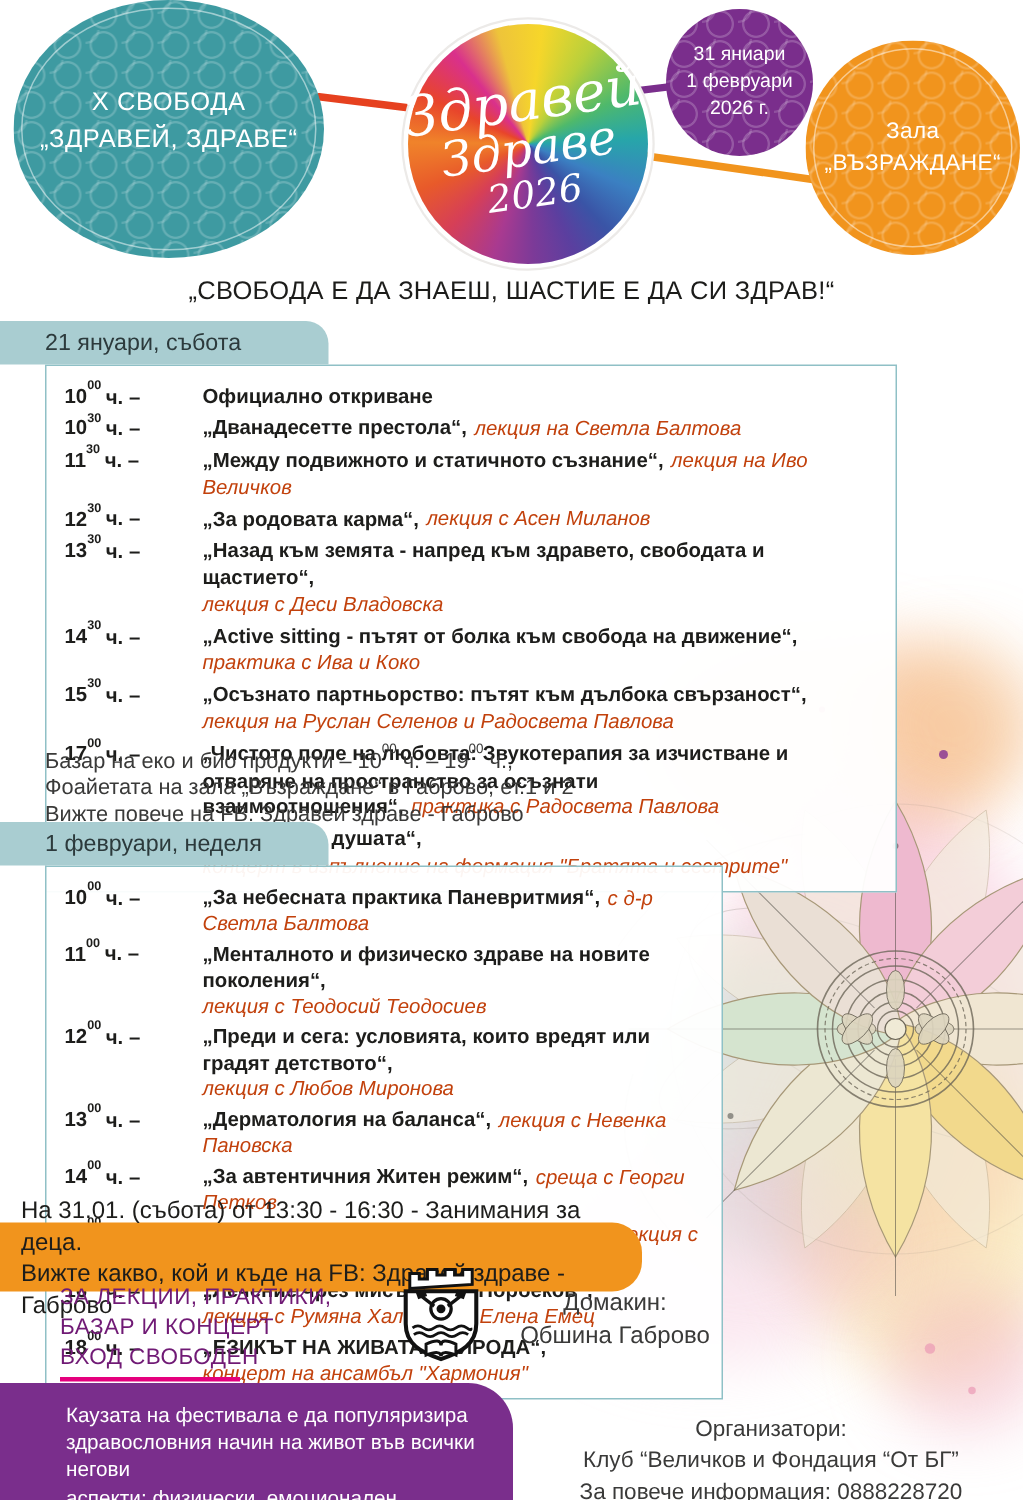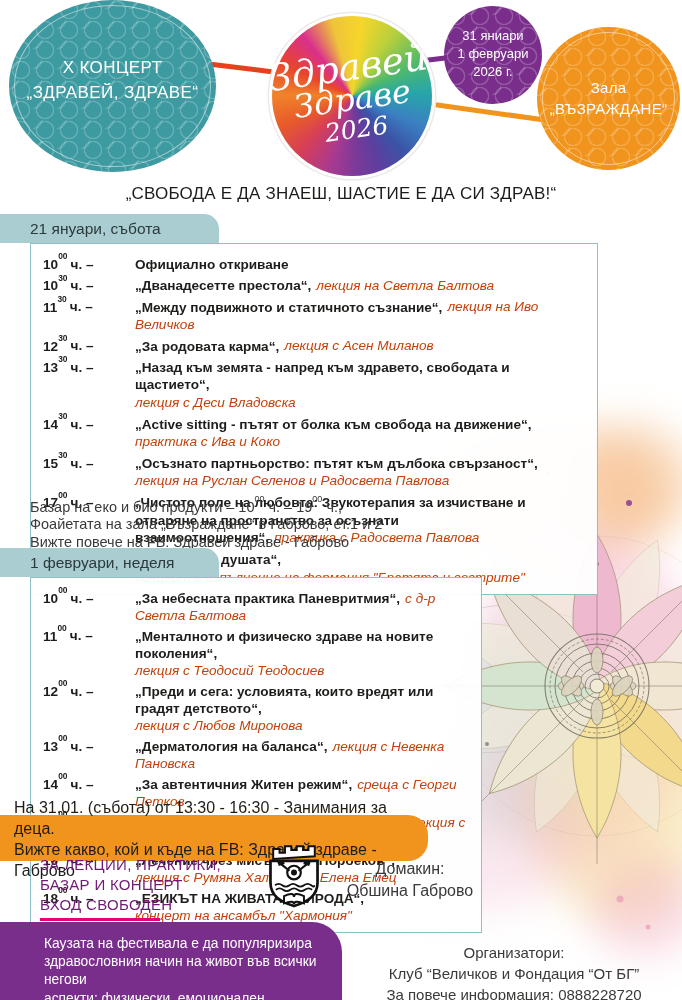--- a/index.html
+++ b/index.html
@@ -194,21 +194,21 @@
     </svg>
   </div>
 
   <div class="connector ln-red"></div>
   <div class="connector ln-purple"></div>
   <div class="connector ln-orange"></div>
 
   <div class="circle teal-c fol">
     <div class="ring"></div>
     <div class="ctext">
-      <div>Х КОНЦЕРТ</div>
+      <div>Х СВОБОДА</div>
       <div>„ЗДРАВЕЙ, ЗДРАВЕ“</div>
     </div>
   </div>
 
   <div class="circle logo-c">
     <div class="logotext">
       <div class="l1">Здравей</div>
       <div class="l2">Здраве</div>
       <div class="l3">2026</div>
     </div>

